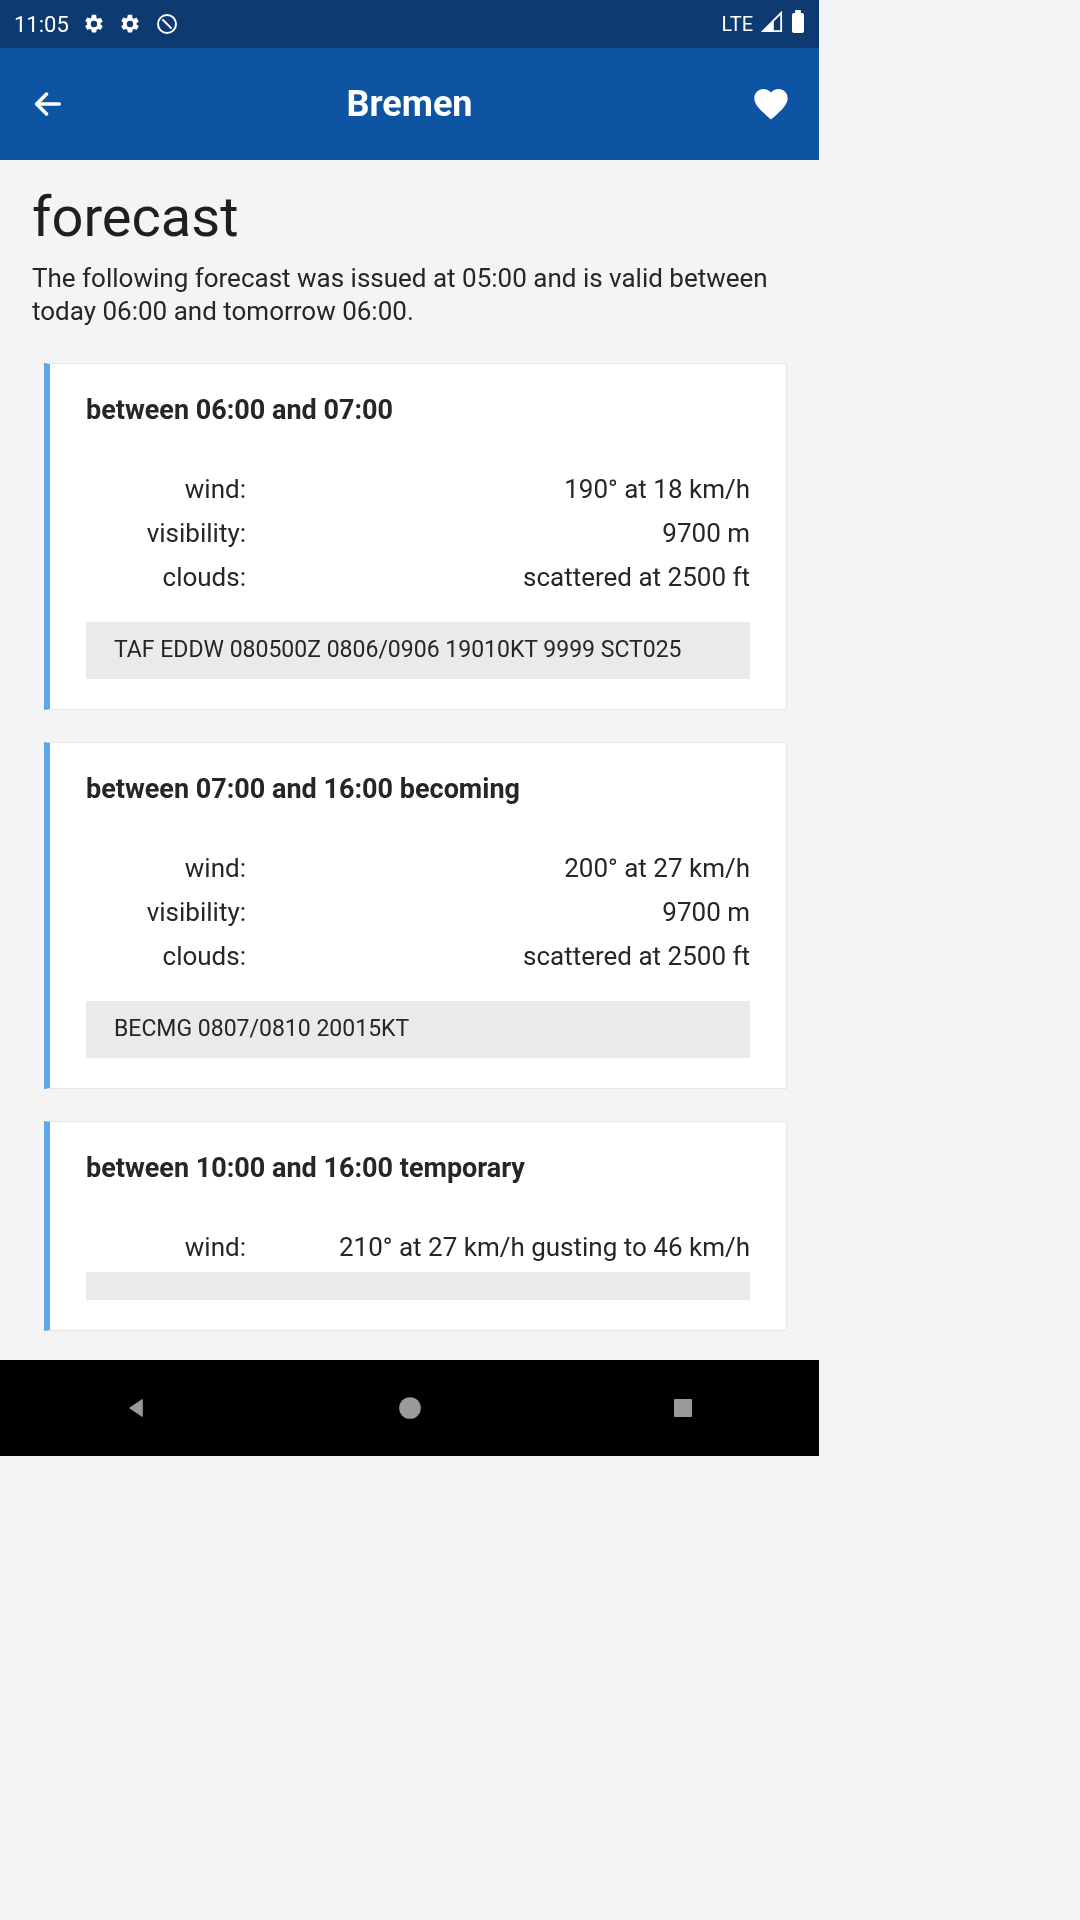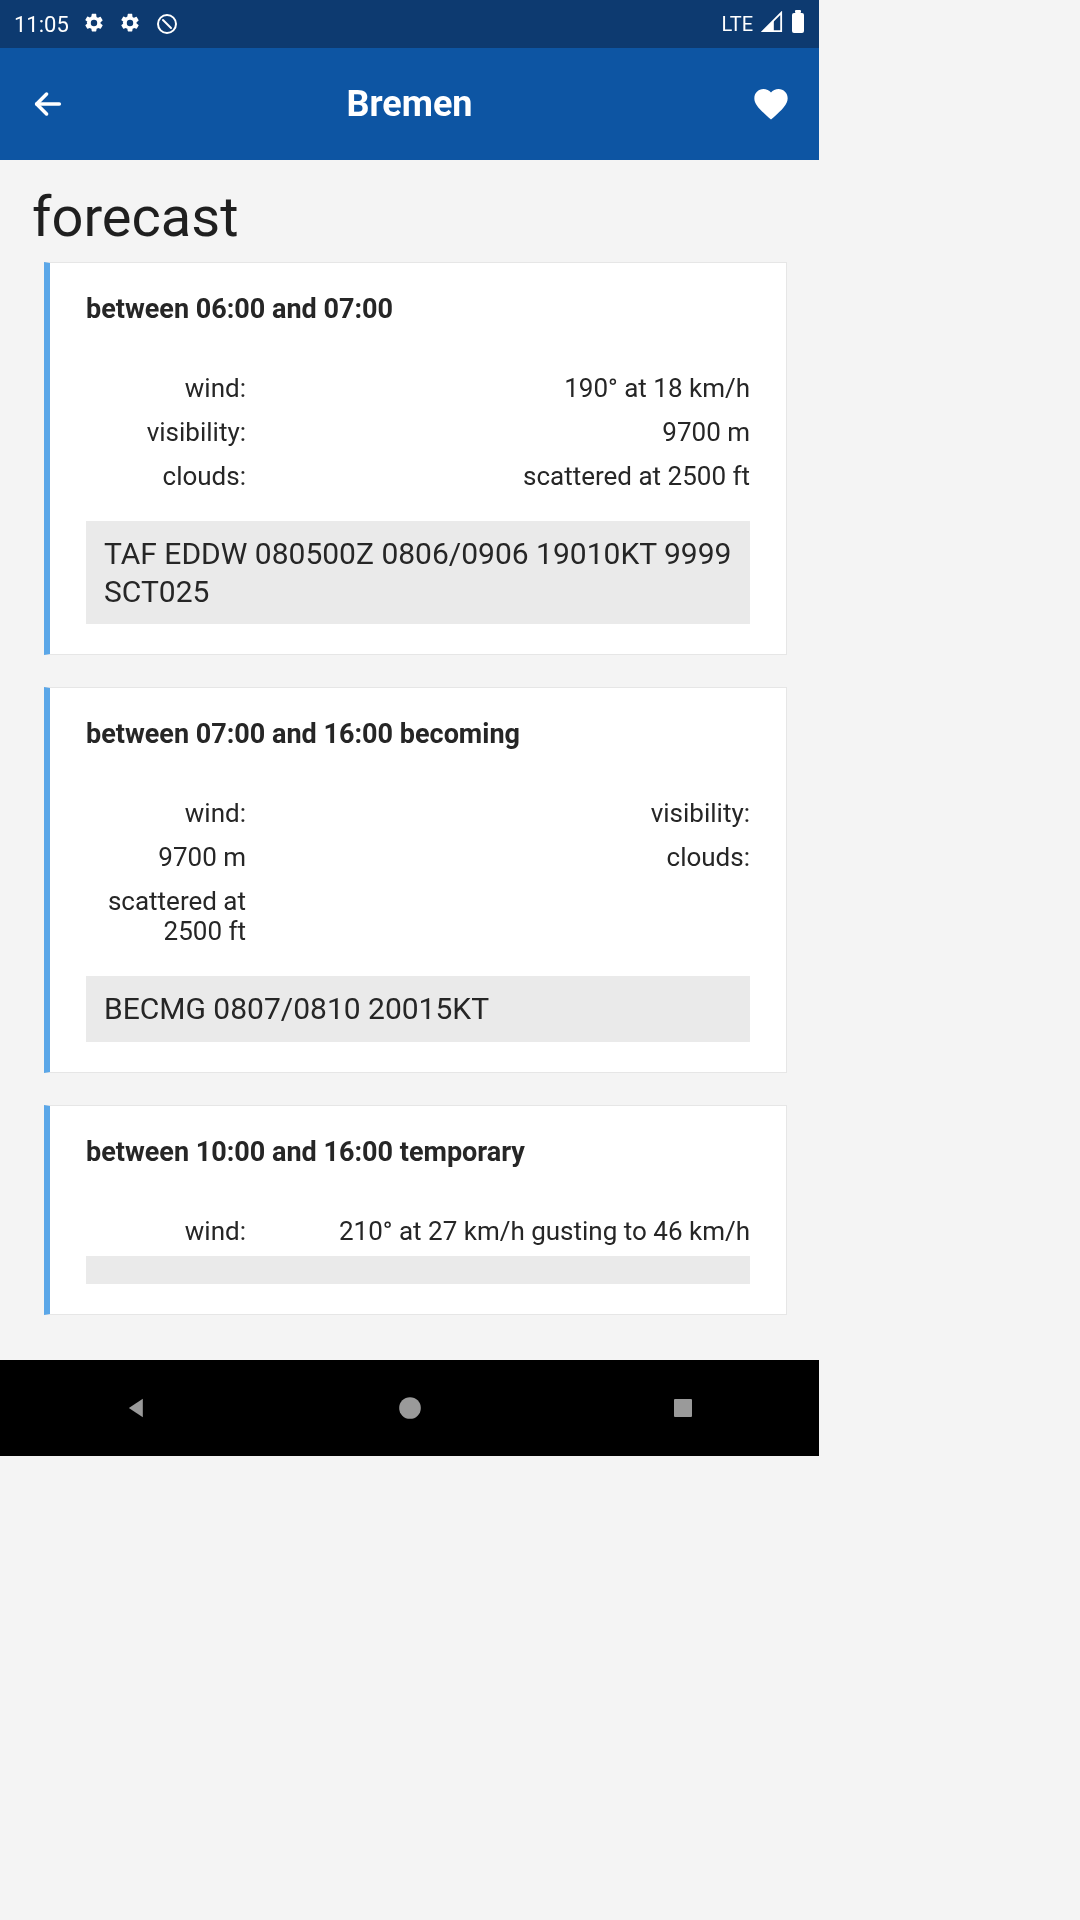--- a/index.html
+++ b/index.html
@@ -1,37 +1,37 @@
 <!DOCTYPE html>
 <html><head>
 <meta charset="utf-8">
 <style>
   * { margin: 0; padding: 0; box-sizing: border-box; }
   html, body { width: 819px; height: 1456px; font-family: Roboto, -apple-system, "Helvetica Neue", Arial, sans-serif; background: #f4f4f4; overflow: hidden; }
   .screen { width: 819px; height: 1456px; display: flex; flex-direction: column; background: #f4f4f4; }
   
   .statusbar { background: #0d3a70; color: #fff; height: 48px; display: flex; align-items: center; padding: 0 14px; justify-content: space-between; font-size: 22px; }
-  .status-left { display: flex; align-items: flex-start; gap: 14px; }
+  .status-left { display: flex; align-items: center; gap: 14px; }
   .status-right { display: flex; align-items: center; gap: 8px; }
   .gear-icon svg, .ring-icon svg { display:block; }
   
   .appbar { background: #0d55a3; height: 112px; display: flex; align-items: center; justify-content: space-between; padding: 0 24px; gap: 36px; }
   .appbar-title { flex: 1; text-align: center; color: #fff; font-size: 36px; font-weight: 700; }
   .back-btn, .fav-btn { width: 48px; height: 48px; display: flex; align-items:center; justify-content:center; }
   
   .content { flex: 1; overflow-y: auto; padding: 24px 32px 0 32px; color: #262626; }
   .page-heading { font-size: 56px; font-weight: 400; margin-bottom: 12px; color:#1f1f1f; }
   .page-sub { font-size: 26px; line-height: 1.25; color: #262626; margin-bottom: 36px; }
   
   .card { background: #fff; border: 1px solid #e6e6e6; border-left: 6px solid #5ba7e8; margin-bottom: 32px; padding: 30px 36px 30px 36px; margin-left: 12px; }
   .card-title { font-size: 27px; font-weight: 700; margin-bottom: 48px; color:#262626; }
   .rows { display: grid; grid-template-columns: 160px 1fr; column-gap: 36px; row-gap: 14px; font-size: 26px; margin-bottom: 30px; }
   .row-label { text-align: right; color: #262626; }
   .row-value { text-align: right; color: #262626; }
-  .raw { background: #eaeaea; padding: 14px 18px; font-size: 30px; line-height: 1.25; color: #262626; }
+  .raw { background: #eaeaea; padding: 14px 28px; font-size: 23px; line-height: 1.25; color: #262626; }
   
   .navbar { background: #000; height: 96px; display: flex; align-items: center; justify-content: space-around; }
   .navbtn { width: 48px; height: 48px; display:flex; align-items:center; justify-content:center; }
 </style>
 </head>
 <body>
 
 <div class="screen">
 
   <div class="statusbar">
@@ -81,38 +81,40 @@
     <div class="appbar-title">Bremen</div>
     <div class="fav-btn">
       <svg width="40" height="40" viewBox="0 0 24 24" fill="#fff">
           <path d="M12 21.35l-1.45-1.32C5.4 15.36 2 12.28 2 8.5 2 5.42 4.42 3 7.5 3c1.74 0 3.41.81 4.5 2.09C13.09 3.81 14.76 3 16.5 3 19.58 3 22 5.42 22 8.5c0 3.78-3.4 6.86-8.55 11.54L12 21.35z"></path>
         </svg>
     </div>
   </div>
 
   <div class="content">
     <h1 class="page-heading">forecast</h1>
+    <p class="page-sub">The following forecast was issued at 05:00 and is valid between today 06:00 and tomorrow 06:00.</p>
 
     <div class="card">
       <div class="card-title">between 06:00 and 07:00</div>
       <div class="rows">
         <div class="row-label">wind:</div>
         <div class="row-value">190° at 18 km/h</div>
         <div class="row-label">visibility:</div>
         <div class="row-value">9700 m</div>
         <div class="row-label">clouds:</div>
         <div class="row-value">scattered at 2500 ft</div>
       </div>
       <div class="raw">TAF EDDW 080500Z 0806/0906 19010KT 9999 SCT025</div>
     </div>
 
     <div class="card">
       <div class="card-title">between 07:00 and 16:00 becoming</div>
       <div class="rows">
         <div class="row-label">wind:</div>
+        <div class="row-value">200° at 27 km/h</div>
         <div class="row-label">visibility:</div>
         <div class="row-value">9700 m</div>
         <div class="row-label">clouds:</div>
         <div class="row-value">scattered at 2500 ft</div>
       </div>
       <div class="raw">BECMG 0807/0810 20015KT</div>
     </div>
 
     <div class="card">
       <div class="card-title">between 10:00 and 16:00 temporary</div>

